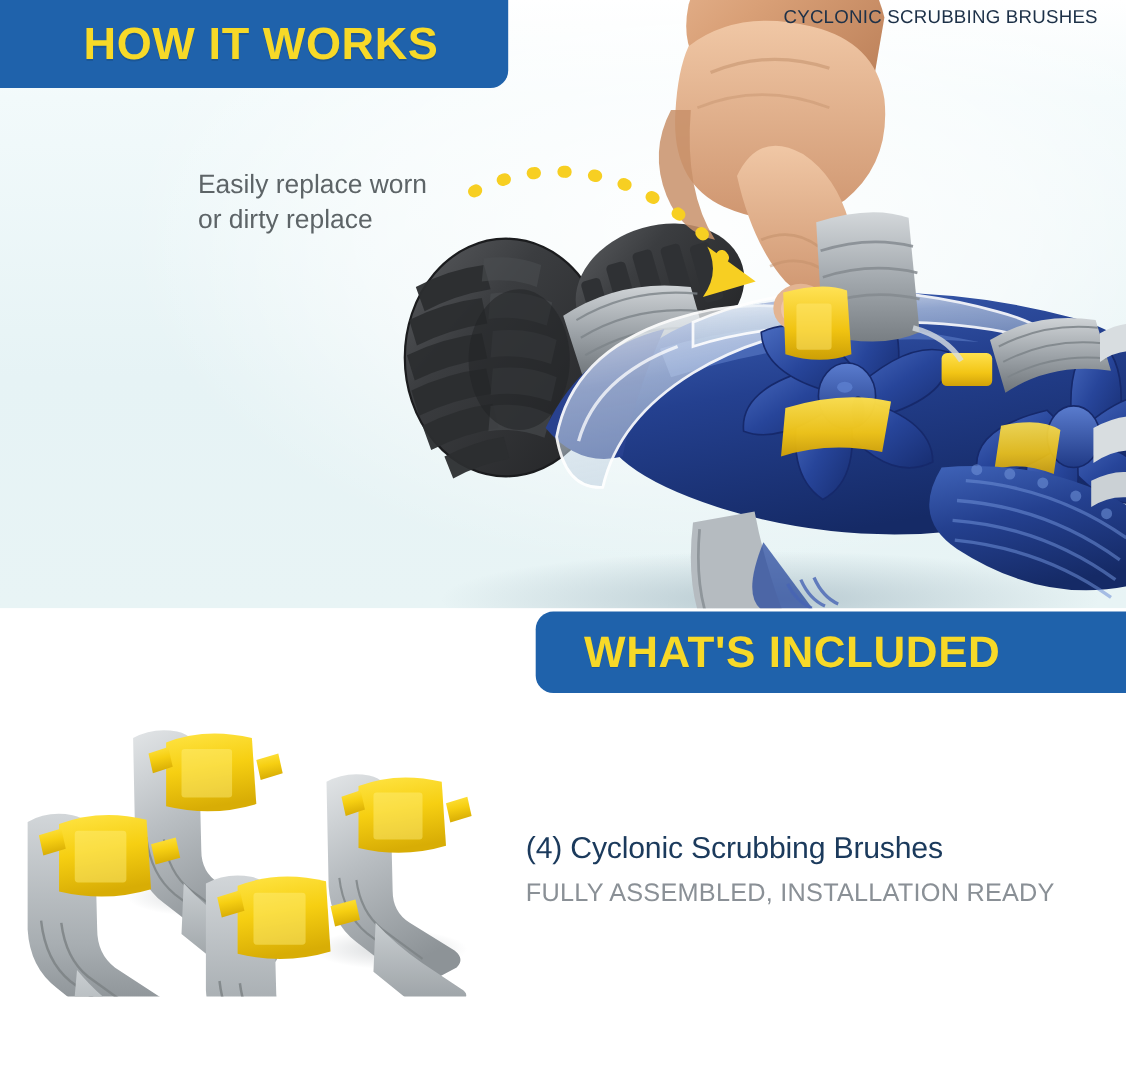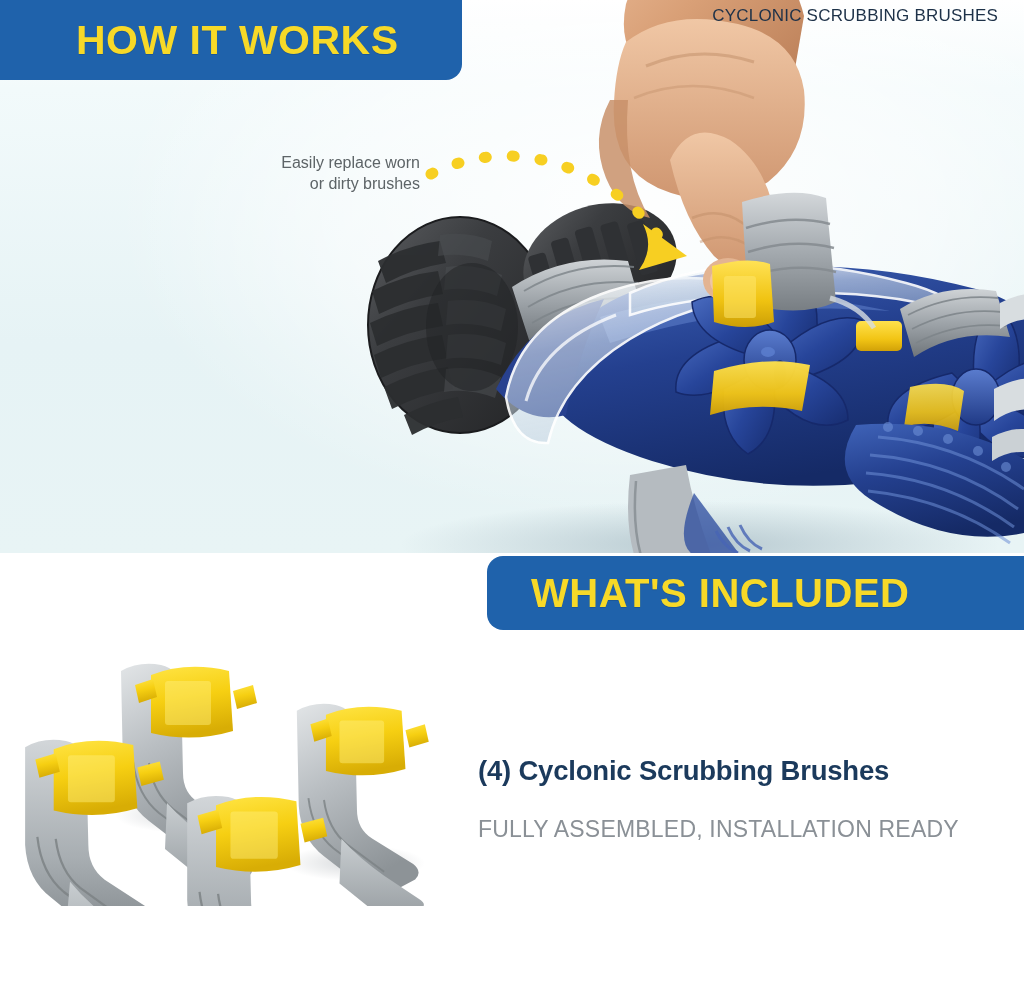--- a/index.html
+++ b/index.html
@@ -45,21 +45,21 @@
   
   .eyebrow {
     position:absolute; right:26px; top:6px;
     font-size:17px; color:#1d3148; letter-spacing:.2px;
     z-index:45; white-space:nowrap;
   }
 
   
   .callout {
     position:absolute; left:180px; top:152px; width:240px;
-    text-align:right; color:#5d6467; font-size:16px; line-height:1.32;
+    color:#5d6467; font-size:24px; line-height:1.32;
     z-index:38;
   }
 
   
   .arrow-wrap { position:absolute; left:425px; top:140px; width:280px; height:140px; z-index:39; }
 
   
   .robot { position:absolute; left:300px; top:175px; width:760px; height:400px; z-index:20; }
 
   
@@ -79,22 +79,22 @@
     text-shadow:0 1px 0 rgba(0,0,0,.12);
   }
 
   
   .bottom-section { position:absolute; left:0; top:553px; width:1024px; height:429px; background:#fff; }
 
   .product-photo { position:absolute; left:5px; top:645px; width:460px; height:320px; z-index:25; }
 
   .desc { position:absolute; left:478px; top:755px; width:540px; z-index:30; }
   .desc .title {
-    font-size:27.5px; font-weight:bold; color:#1b3a5c;
-    line-height:1.18; letter-spacing:-.2px; margin-bottom:24px;
+    font-size:27.5px; font-weight:normal; color:#1b3a5c;
+    line-height:1.18; letter-spacing:-.2px; margin-bottom:6px;
   }
   .desc .sub {
     font-size:23px; color:#8a9096; line-height:1.62; letter-spacing:.2px;
     font-weight:normal;
   }
   .desc .sub .line { display:block; }
 </style>
 </head>
 <body>
 
@@ -342,21 +342,21 @@
     </svg>
 
     <div class="banner-how">
       <span class="label">HOW IT WORKS</span>
     </div>
 
     <div class="eyebrow">CYCLONIC SCRUBBING BRUSHES</div>
 
     <div class="callout">
       <div>Easily replace worn</div>
-      <div>or dirty brushes</div>
+      <div>or dirty replace</div>
     </div>
   </div>
 
   <div class="bottom-section"></div>
 
   <div class="banner-what">
     <span class="label">WHAT'S INCLUDED</span>
   </div>
 
   <svg class="product-photo" viewBox="0 0 460 320">

